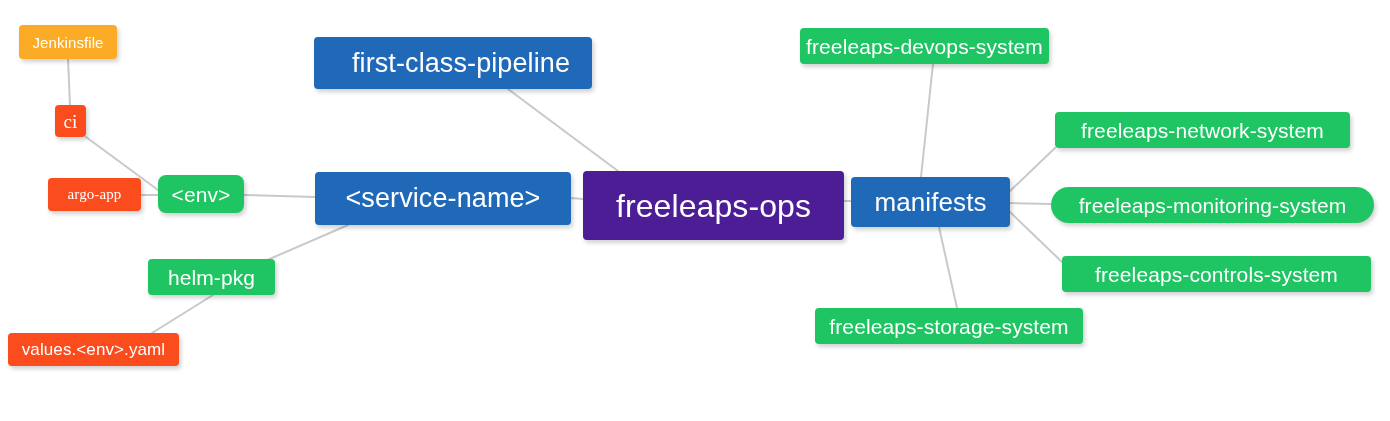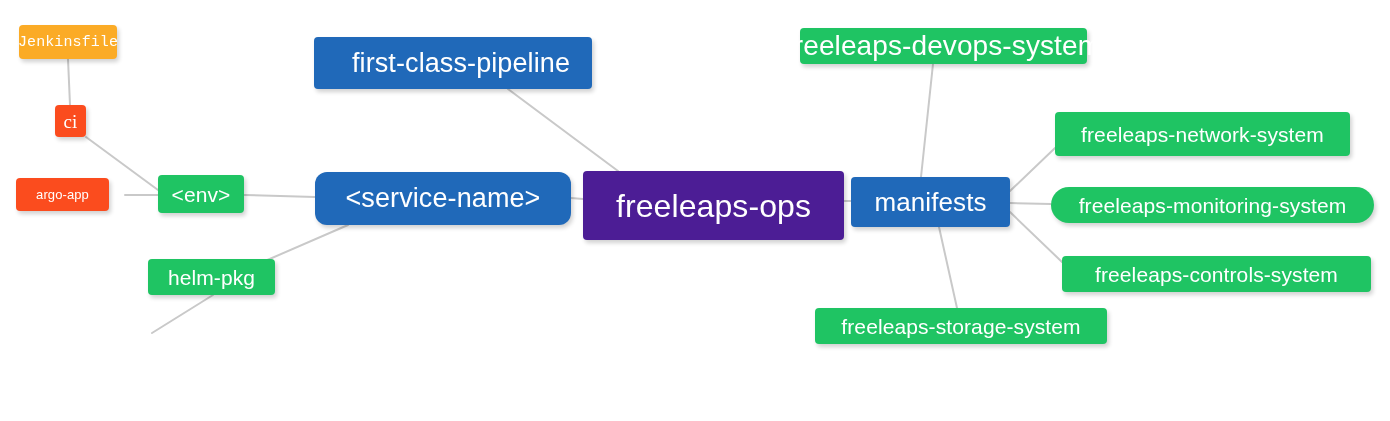--- a/index.html
+++ b/index.html
@@ -33,39 +33,39 @@
     color: #ffffff;
     white-space: nowrap;
     box-shadow: 2px 3px 4px rgba(0,0,0,0.18);
     line-height: 1;
     letter-spacing: 0.1px;
   }
   
   .n-root    { background: #4c1d95; }
   .n-blue    { background: #2069b9; }
   .n-green   { background: #1fc463; }
-  .n-orange  { background: #fbab26; font-family: Liberation Mono, monospace; }
+  .n-orange  { background: #fbab26; }
   .n-red     { background: #fb4c1e; }
 
   
   .nd-jenkinsfile      { left: 19px;   top: 25px;  width: 98px;  height: 34px;  font-size: 15px; }
   .nd-ci               { left: 55px;   top: 105px; width: 31px;  height: 32px;  font-size: 19px; font-family: Liberation Serif, serif; }
-  .nd-argo-app         { left: 16px;   top: 178px; width: 93px;  height: 33px;  font-size: 13px; }
-  .nd-env              { left: 158px;  top: 175px; width: 86px;  height: 38px;  font-size: 21px; }
+  .nd-argo-app         { left: 48px;   top: 178px; width: 93px;  height: 33px;  font-size: 15px; font-family: Liberation Serif, serif; }
+  .nd-env              { left: 158px;  top: 175px; width: 86px;  height: 38px;  font-size: 21px; border-radius: 8px; }
   .nd-helm-pkg         { left: 148px;  top: 259px; width: 127px; height: 36px;  font-size: 21px; }
   .nd-values           { left: 8px;    top: 333px; width: 171px; height: 33px;  font-size: 17px; }
   .nd-first-class      { left: 314px;  top: 37px;  width: 278px; height: 52px;  font-size: 27px; padding-left: 16px; }
-  .nd-service-name     { left: 315px;  top: 172px; width: 256px; height: 53px;  font-size: 27px; border-radius: 12px; }
+  .nd-service-name     { left: 315px;  top: 172px; width: 256px; height: 53px;  font-size: 27px; }
   .nd-freeleaps-ops    { left: 583px;  top: 171px; width: 261px; height: 69px;  font-size: 32px; }
   .nd-manifests        { left: 851px;  top: 177px; width: 159px; height: 50px;  font-size: 26px; }
-  .nd-devops           { left: 800px;  top: 28px;  width: 287px; height: 36px;  font-size: 28px; }
-  .nd-network          { left: 1055px; top: 112px; width: 295px; height: 44px;  font-size: 21px; }
+  .nd-devops           { left: 800px;  top: 28px;  width: 249px; height: 36px;  font-size: 21px; }
+  .nd-network          { left: 1055px; top: 112px; width: 295px; height: 36px;  font-size: 21px; }
   .nd-monitoring       { left: 1051px; top: 187px; width: 323px; height: 36px;  font-size: 21px; border-radius: 18px; }
   .nd-controls         { left: 1062px; top: 256px; width: 309px; height: 36px;  font-size: 21px; }
-  .nd-storage          { left: 815px;  top: 308px; width: 292px; height: 36px;  font-size: 21px; }
+  .nd-storage          { left: 815px;  top: 308px; width: 268px; height: 36px;  font-size: 21px; }
 </style>
 </head>
 <body>
 
 <div id="mindmap-canvas">
 
   <svg id="edge-layer" width="1390" height="421" viewBox="0 0 1390 421">
     <g stroke="#c9c9c9" stroke-width="2" fill="none" stroke-linecap="round">
 
       <path d="M 68 59 L 70 105"></path>
@@ -101,20 +101,21 @@
   <div class="node n-orange nd-jenkinsfile">Jenkinsfile</div>
 
   <div class="node n-red nd-ci">ci</div>
 
   <div class="node n-red nd-argo-app">argo-app</div>
 
   <div class="node n-green nd-env">&lt;env&gt;</div>
 
   <div class="node n-green nd-helm-pkg">helm-pkg</div>
 
+  <div class="node n-red nd-values">values.&lt;env&gt;.yaml</div>
 
   <div class="node n-blue nd-first-class">first-class-pipeline</div>
 
   <div class="node n-blue nd-service-name">&lt;service-name&gt;</div>
 
   <div class="node n-root nd-freeleaps-ops">freeleaps-ops</div>
 
   <div class="node n-blue nd-manifests">manifests</div>
 
   <div class="node n-green nd-devops">freeleaps-devops-system</div>

